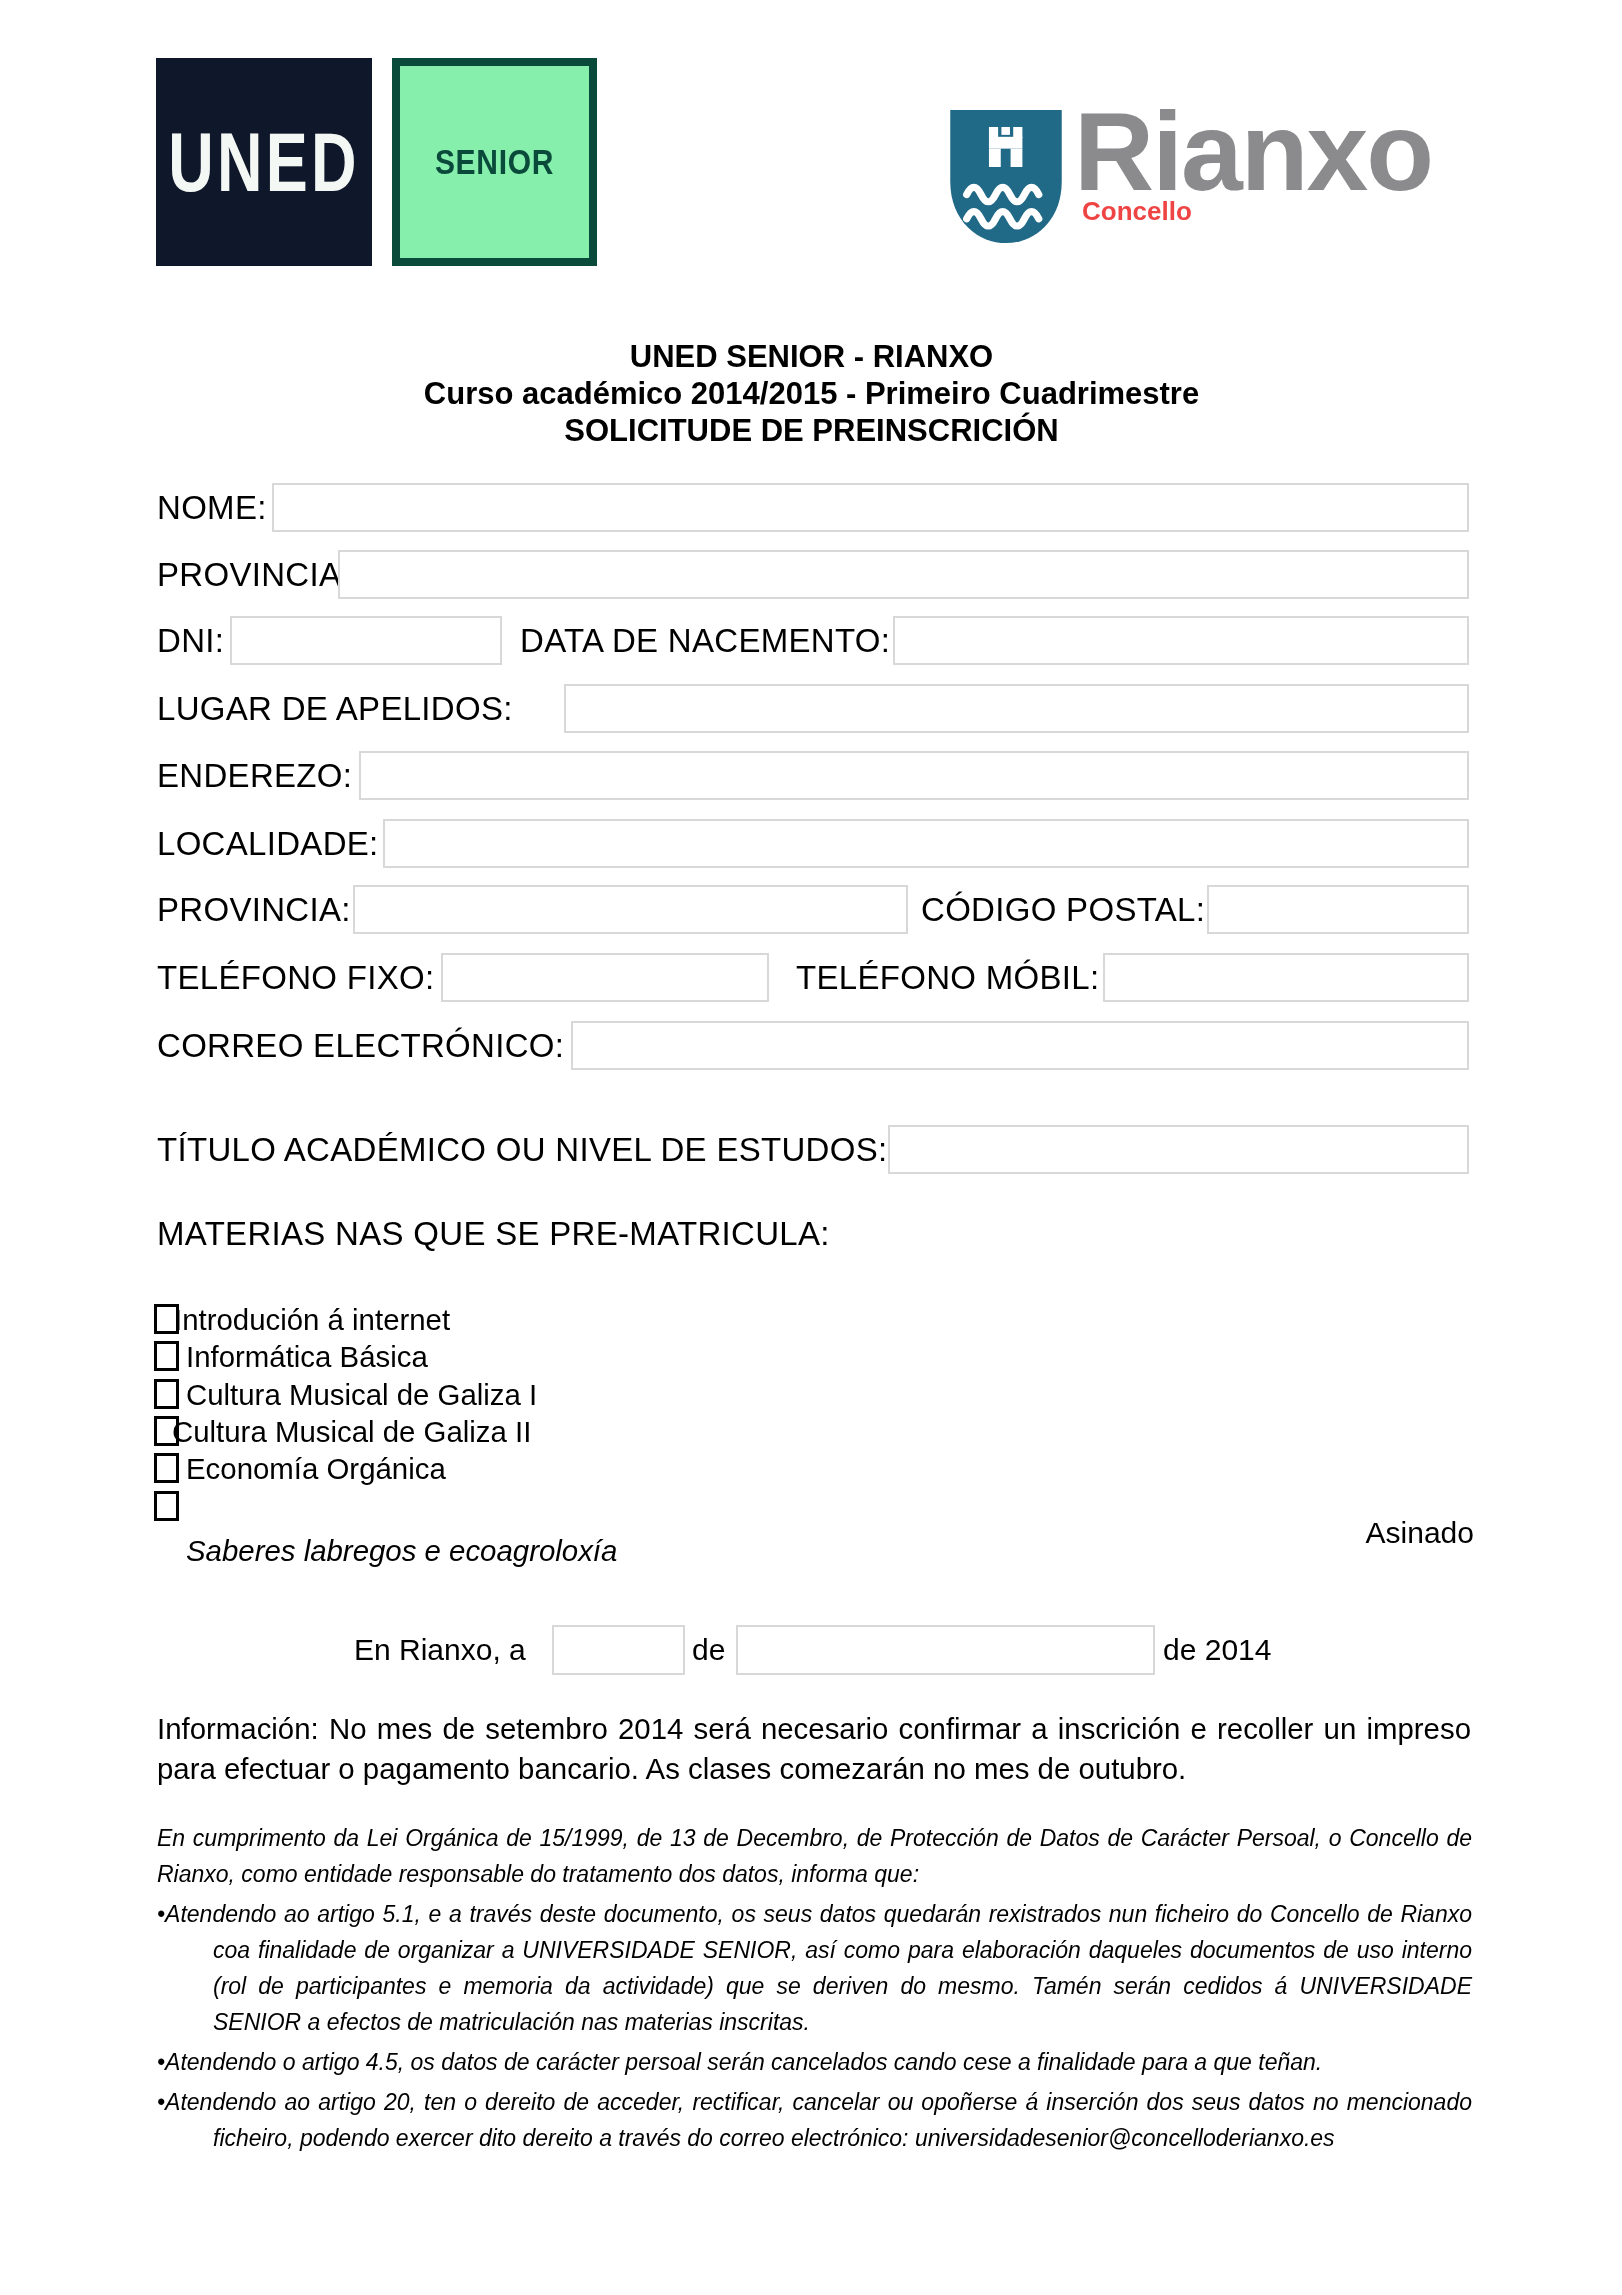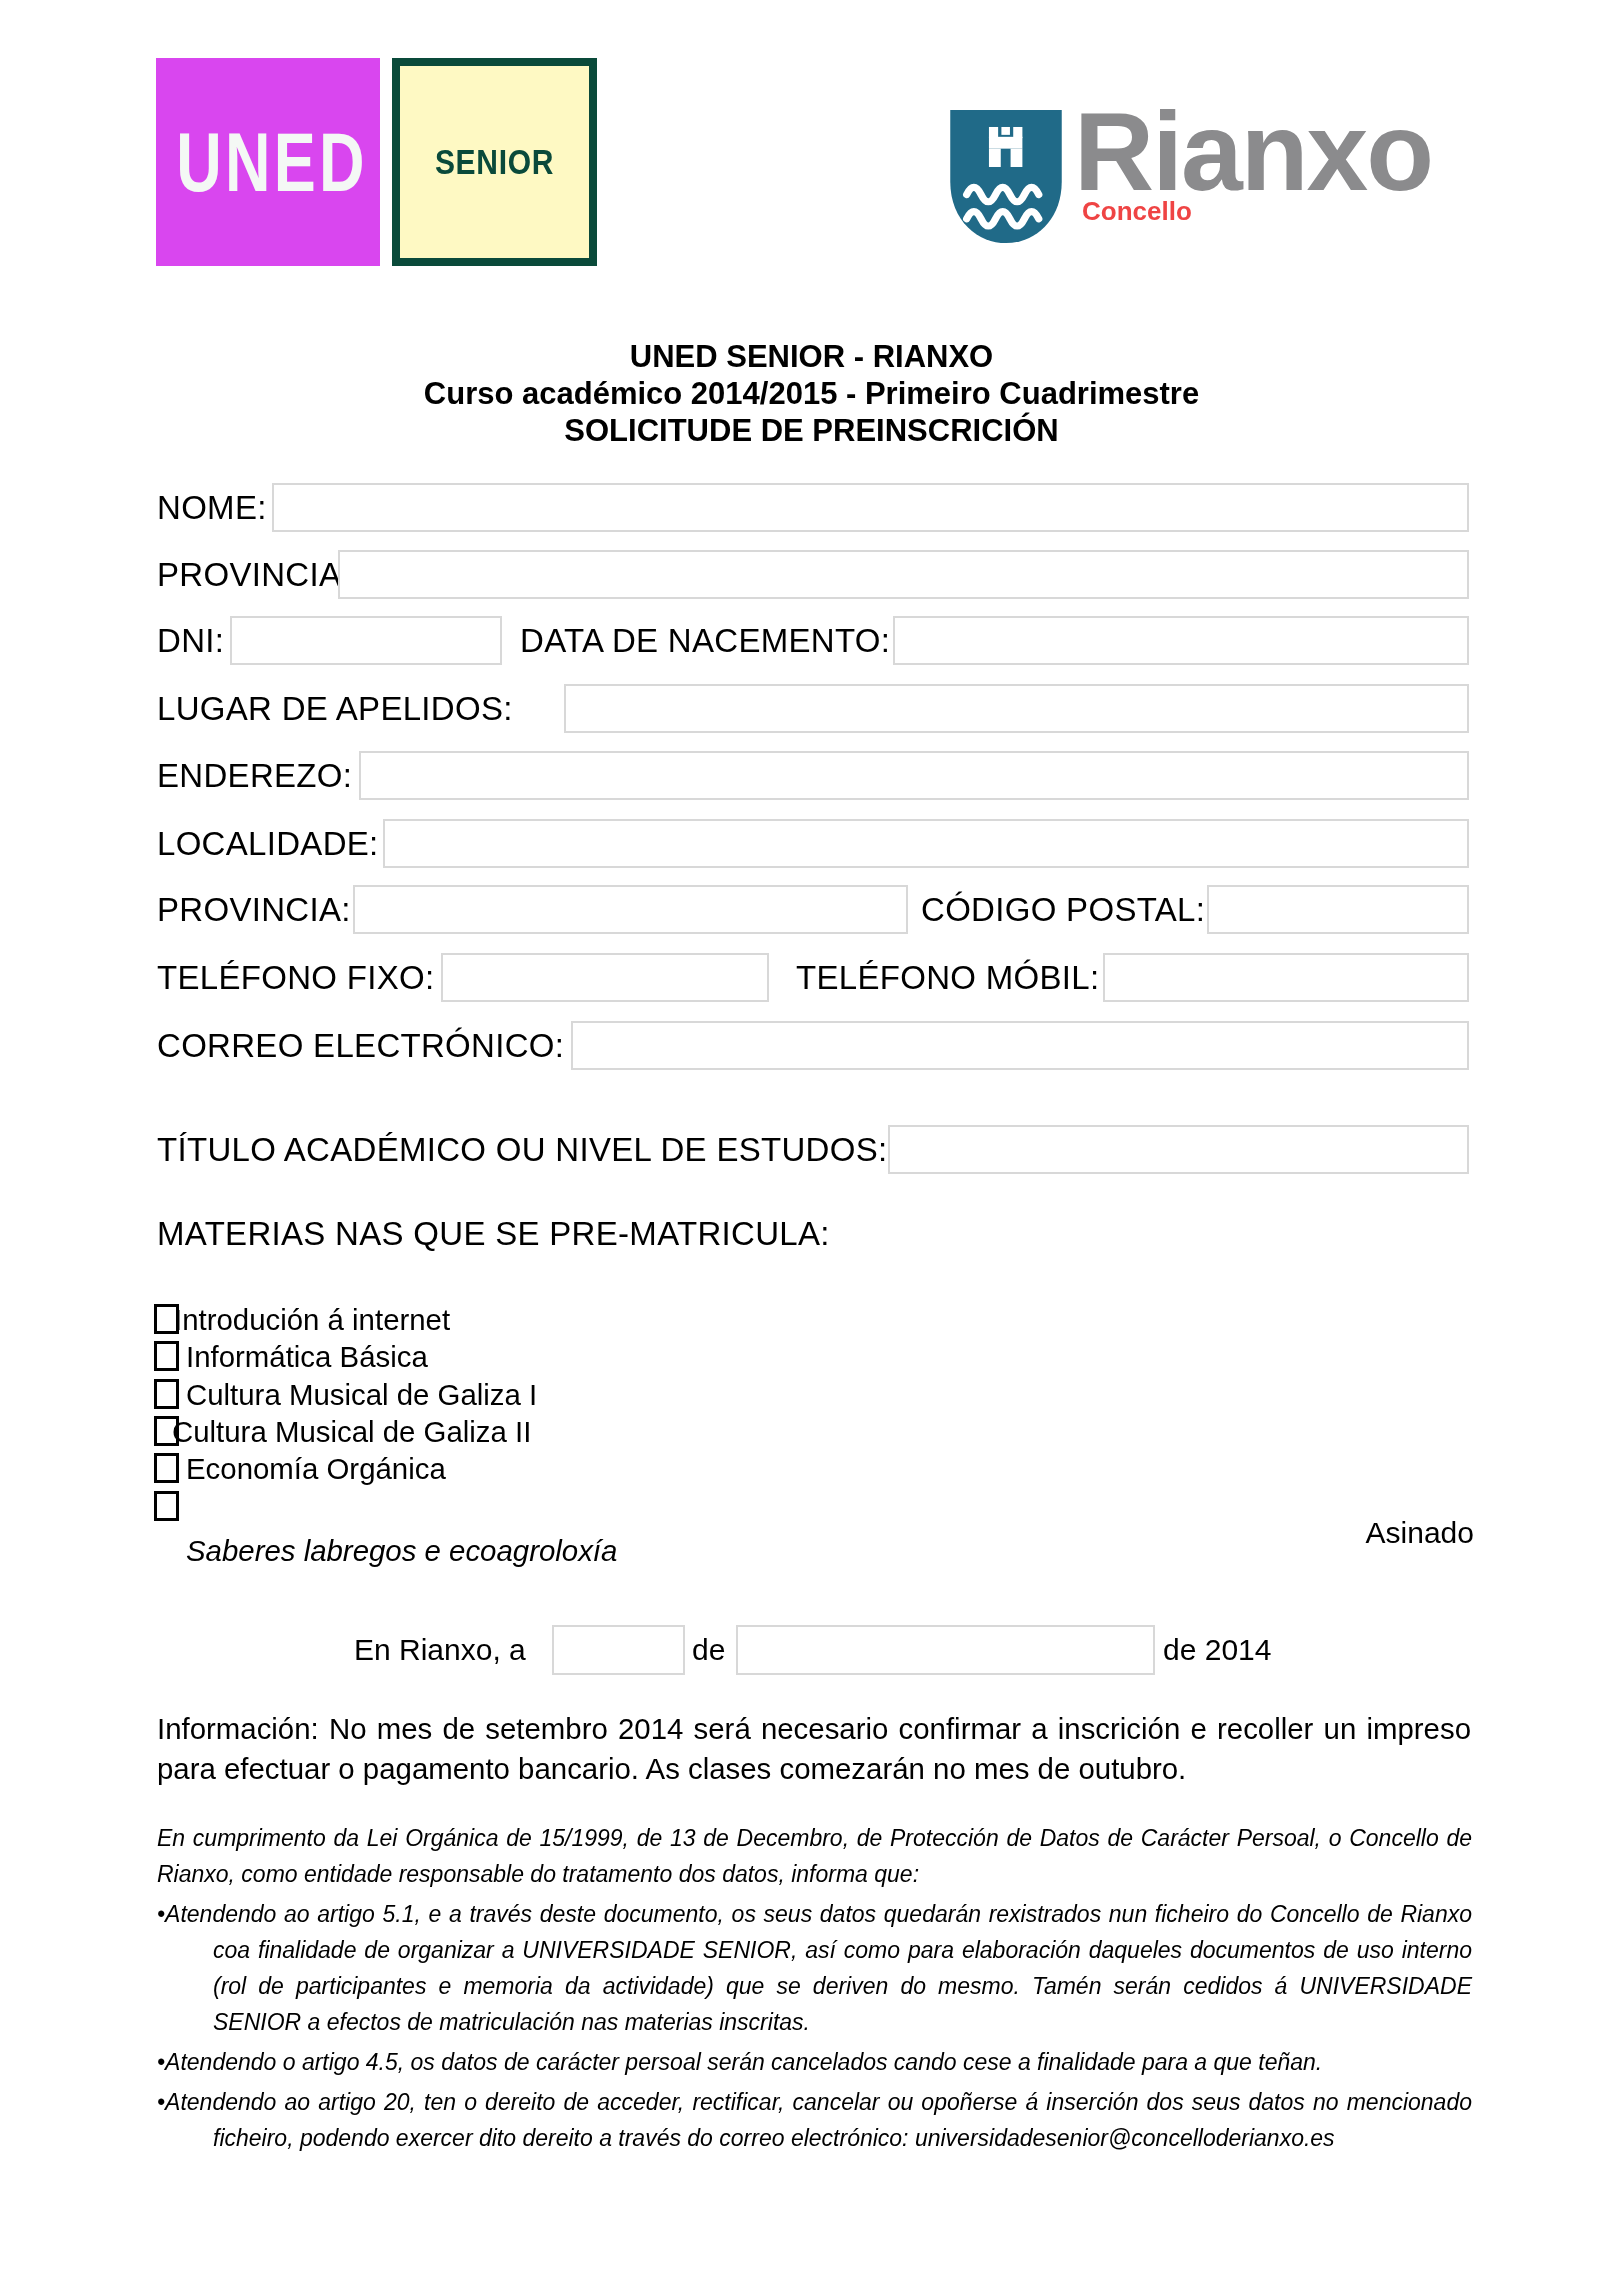--- a/index.html
+++ b/index.html
@@ -14,30 +14,30 @@
     width: 1622px;
     height: 2295px;
     background: #ffffff;
     overflow: hidden;
   }
   .abs { position: absolute; }
 
   
   .uned-box {
     left: 156px; top: 58px; width: 216px; height: 208px;
-    background: #d946ef;
-    display: flex; align-items: center; justify-content: center; padding-left: 8px;
+    background: #0f172a;
+    display: flex; align-items: center; justify-content: center;
   }
   .uned-text {
     color: #f4f8f5; font-weight: bold; font-size: 63px; letter-spacing: 3.3px;
     display: inline-block; transform: scaleY(1.32);
   }
   .senior-box {
     left: 392px; top: 58px; width: 205px; height: 208px;
-    background: #fef9c3; border: 8.5px solid #0a4a3a; box-sizing: border-box;
+    background: #86efac; border: 8.5px solid #0a4a3a; box-sizing: border-box;
     display: flex; align-items: center; justify-content: center;
   }
   .senior-text {
     color: #0a4a3a; font-weight: bold; font-size: 30px; letter-spacing: 0.7px;
     display: inline-block; transform: scaleY(1.18);
   }
   .rianxo-shield { left: 945px; top: 106px; width: 122px; height: 141px; }
   .rianxo-name {
     left: 1074px; top: 103px; font-size: 111px; line-height: 98px;
     font-weight: bold; color: #8b8b8d; letter-spacing: -2px; white-space: nowrap;

